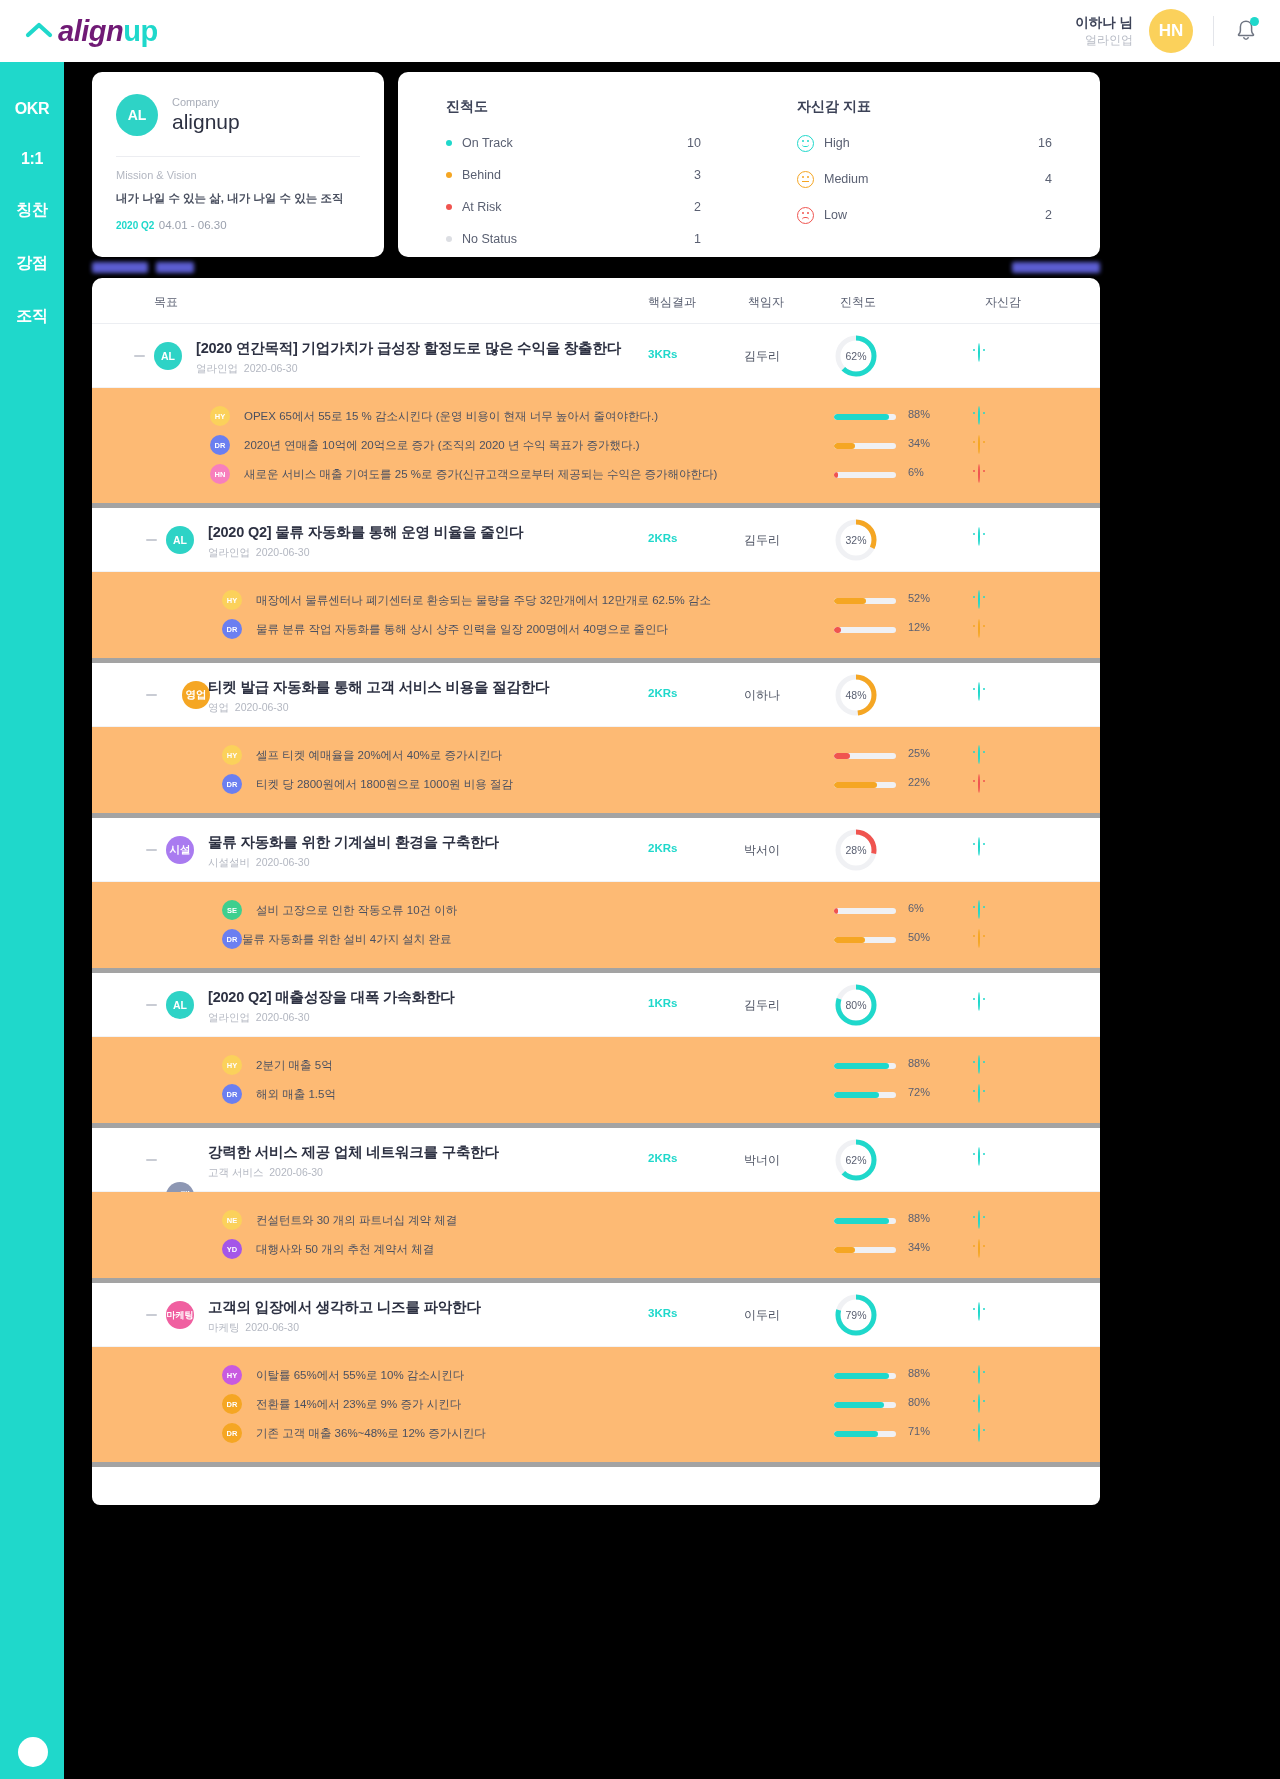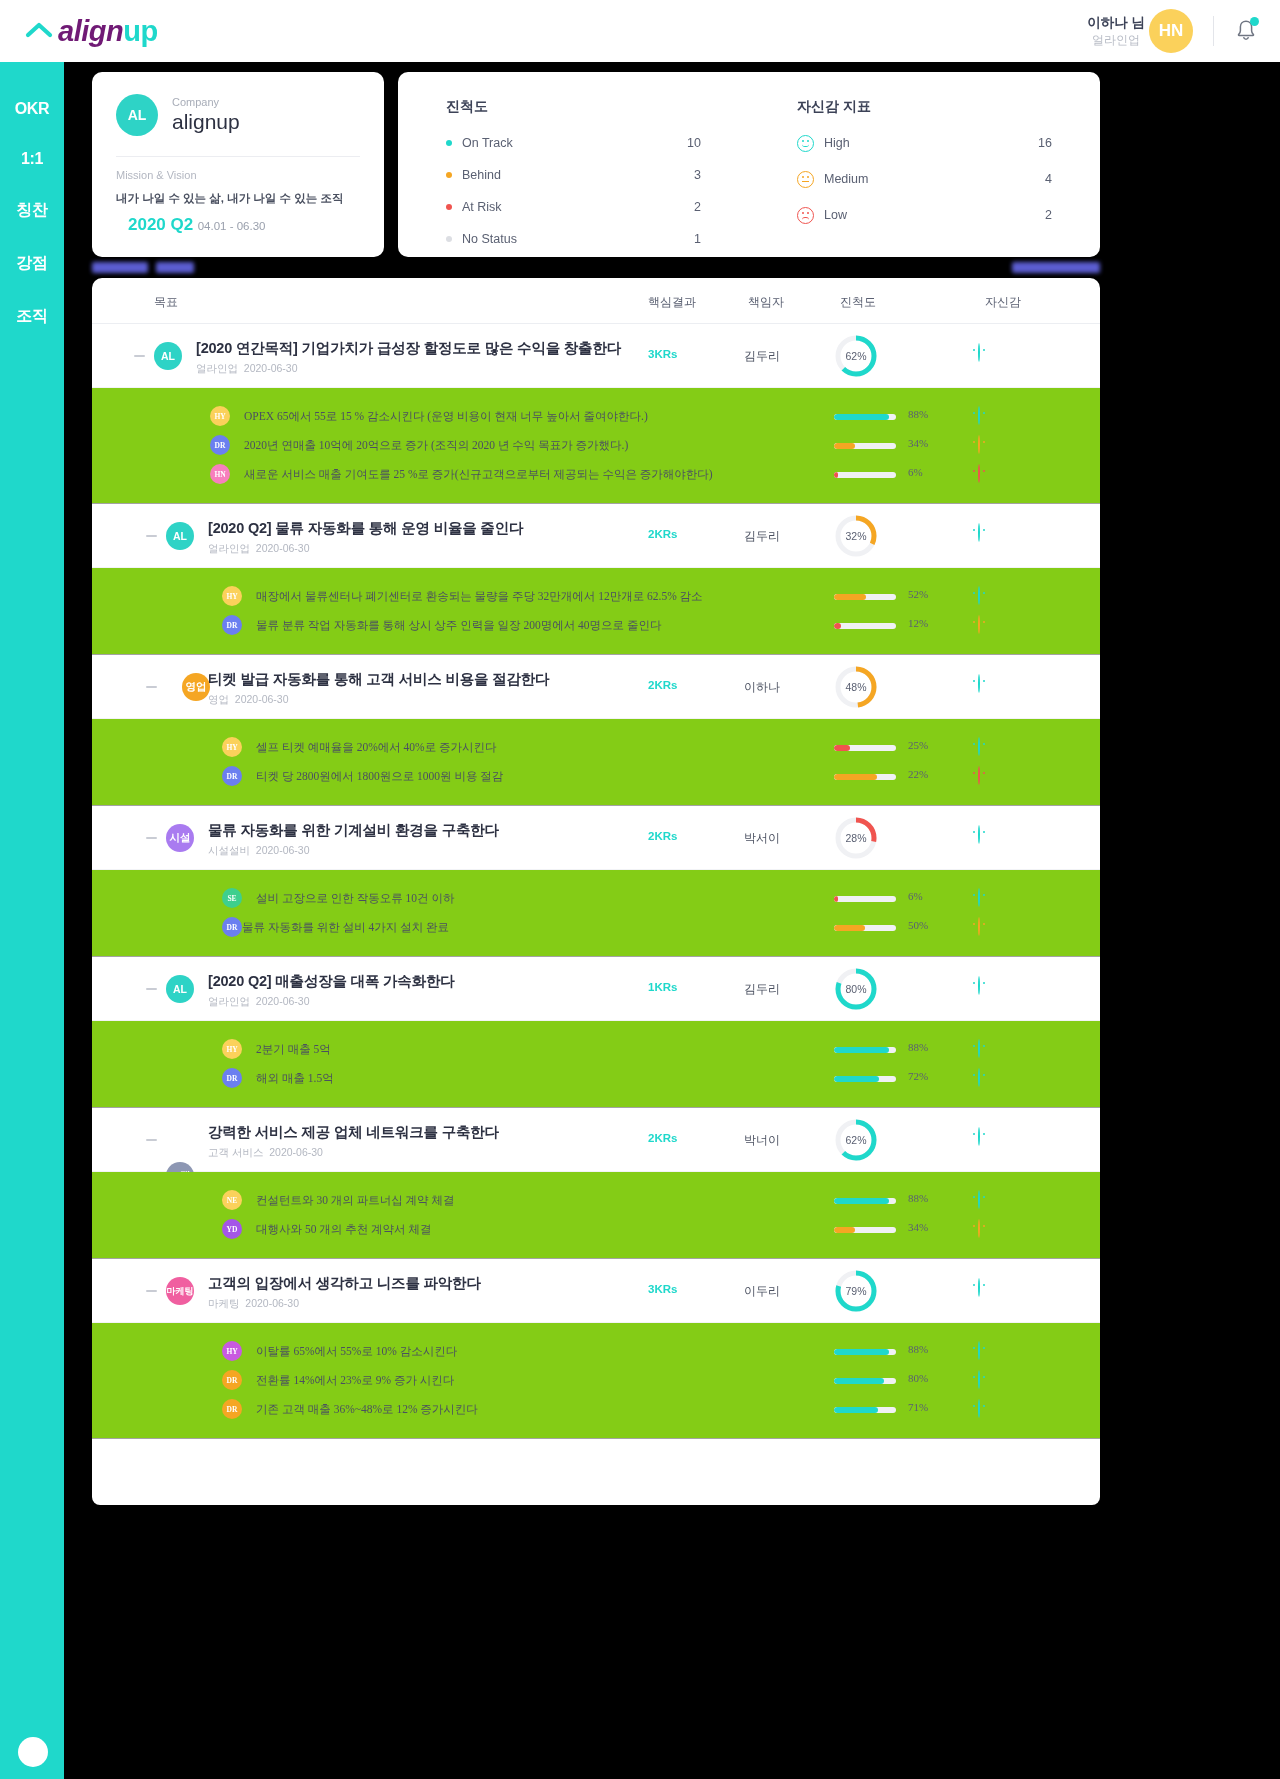--- a/index.html
+++ b/index.html
@@ -17,21 +17,21 @@
   .topbar{
     position:absolute; left:0; top:0; width:1280px; height:62px;
     background:#ffffff; display:flex; align-items:center;
   }
   .logo-wrap{ display:flex; align-items:center; margin-left:24px; }
   .logo-mark{ width:30px; height:30px; position:relative; margin-right:4px;}
   .logo-text{ font-size:29px; font-weight:700; letter-spacing:-.5px; line-height:1; }
   .logo-text .dark{ color:#701a75;font-style:italic; }
   .logo-text .teal{ color:#1fd8cb; }
   .topbar-right{ margin-left:auto; display:flex; align-items:center; margin-right:22px; }
-  .user-text{ text-align:center; margin-right:4px; line-height:1.35; }
+  .user-text{ text-align:right; margin-right:16px; line-height:1.35; }
   .user-name{ font-size:13.5px; color:#3c4257; font-weight:600;}
   .user-org{ font-size:12px; color:#b8bcc6; }
   .avatar-hn{
     width:44px;height:44px;border-radius:50%;background:#fbd15b;color:#fff;
     display:flex;align-items:center;justify-content:center;font-size:17px;font-weight:700;
   }
   .divider-v{ width:1px;height:30px;background:#e3e5ea;margin:0 20px; }
   .bell{ position:relative; width:24px;height:26px; }
   .bell-dot{ position:absolute; right:-1px; top:-1px; width:9px;height:9px;border-radius:50%;background:#1fd8cb;}
 
@@ -58,21 +58,21 @@
   .co-head{ display:flex; align-items:center; }
   .co-avatar{
     width:42px;height:42px;border-radius:50%;background:#2ed3c6;color:#fff;
     display:flex;align-items:center;justify-content:center;font-size:14px;font-weight:700;margin-right:14px;
   }
   .co-label{ font-size:11px;color:#a8adb8; line-height:1.2;}
   .co-name{ font-size:21px; color:#2d3142; font-weight:400; line-height:1.15;}
   .co-hr{ height:1px;background:#ecedf1;margin:20px 0 12px 0; }
   .mv-label{ font-size:11px;color:#b3b7c1; margin-bottom:10px;}
   .mv-text{ font-size:11.5px;color:#4a5060; font-weight:700; margin-bottom:9px;}
-  .mv-period .q{ color:#1fd8cb; font-weight:700; font-size:17px;margin-left:12px;}
+  .mv-period .q{ color:#1fd8cb; font-weight:700; font-size:10px;}
   .mv-period .d{ color:#9aa0ad; font-size:11.5px;}
 
   .card-stats{
     margin-left:14px; width:702px; height:185px; display:flex; padding:26px 0 0 0;
   }
   .stat-block{ flex:1; padding-left:48px; }
   .stat-title{ font-size:14px; color:#3c4257; font-weight:600; margin-bottom:16px;}
   .stat-row{ display:flex; align-items:center; height:22px; margin-bottom:10px; }
   .dot{ width:6px;height:6px;border-radius:50%;margin-right:10px;flex:none;}
   .stat-label{ font-size:12.5px;color:#5a6072; }
@@ -123,21 +123,21 @@
   .o-sub{ position:absolute; left:104px; top:38px; font-size:10.5px; color:#b3b7c1; }
   .o-kr{ position:absolute; left:556px; top:24px; font-size:11.5px; color:#1fd8cb; font-weight:600;}
   .o-owner{ position:absolute; left:652px; top:24px; font-size:12px; color:#4a5060;}
   .donut{ position:absolute; left:742px; top:10px; width:44px; height:44px; }
   .donut .pct{
     position:absolute; inset:0; display:flex;align-items:center;justify-content:center;
     font-size:10.5px; color:#5a6072;
   }
   .o-conf{ position:absolute; left:886px; top:20px; }
 
-  .krblock{ position:relative; background:#84cc16; border-bottom:1px solid #a3a3a3;font-family:Liberation Serif, serif; }
+  .krblock{ position:relative; background:#fdba74; border-bottom:5px solid #a3a3a3; }
   .krrow{ position:relative; height:29px; }
   .kr-badge{
     position:absolute; left:118px; top:4px;
     width:20px;height:20px;border-radius:50%;color:#fff;
     display:flex;align-items:center;justify-content:center;font-size:7.5px;font-weight:700;
   }
   .kr-text{ position:absolute; left:152px; top:7px; font-size:11.5px; color:#4a5060; }
   .bar{ position:absolute; left:742px; top:12px; width:62px; height:6px; background:#f0f1f4; border-radius:3px; overflow:hidden;}
   .bar span{ display:block;height:100%; border-radius:3px;}
   .bar-pct{ position:absolute; left:816px; top:6px; font-size:11px; color:#5a6072;}

